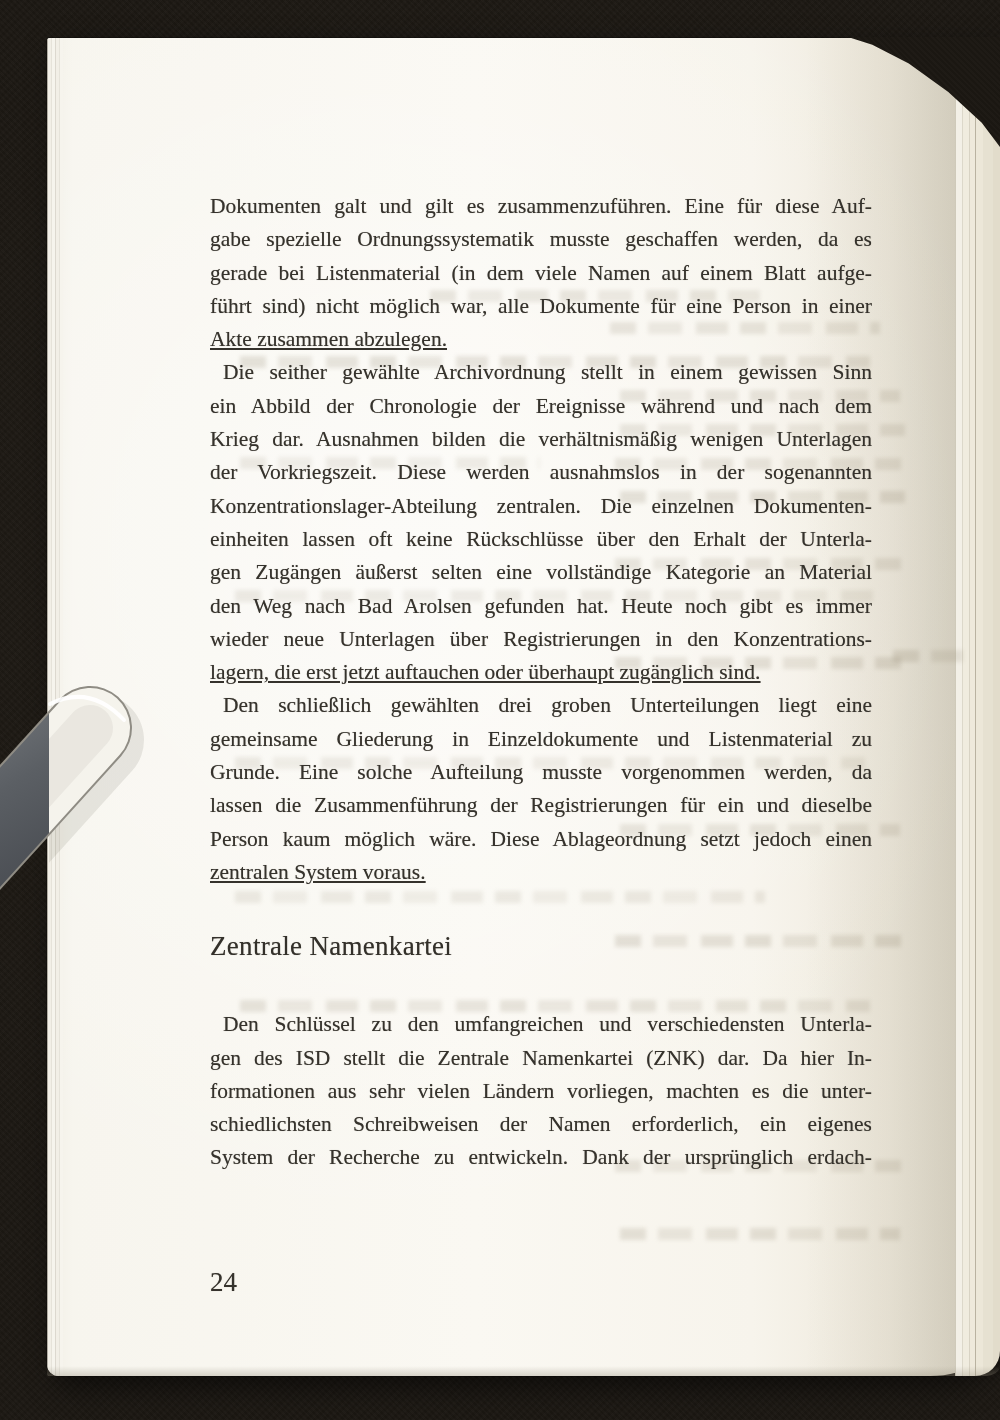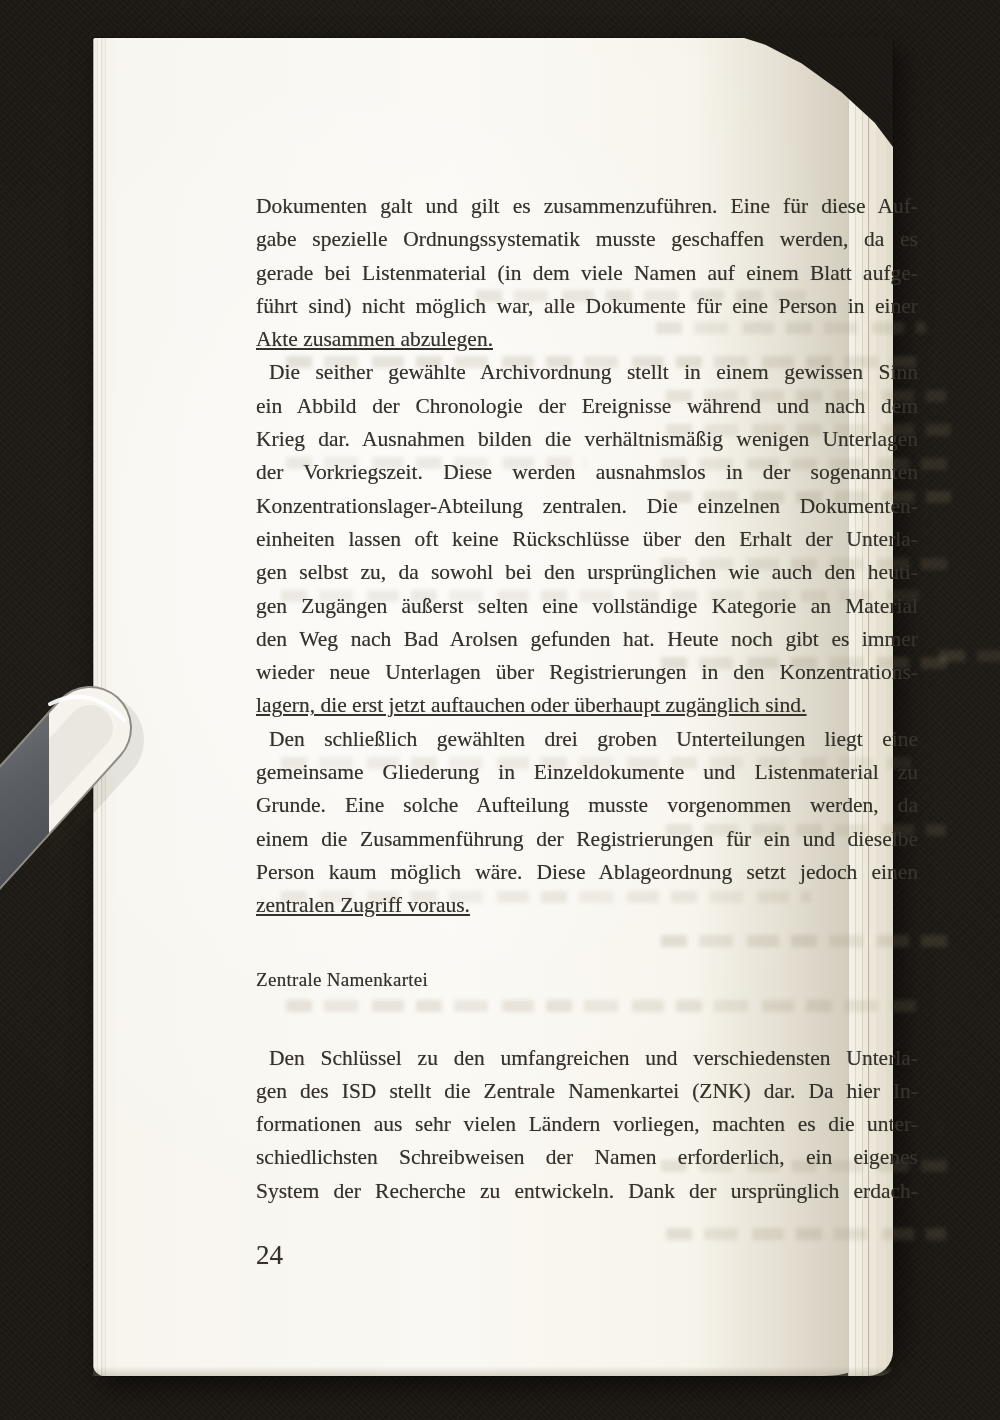--- a/index.html
+++ b/index.html
@@ -10,27 +10,26 @@
   }
   .stage{
     position:absolute;inset:0;
     background:
       radial-gradient(120% 90% at 50% 42%, rgba(120,105,80,0.05), rgba(0,0,0,0) 62%),
       repeating-linear-gradient(45deg, rgba(255,255,255,0.016) 0 2px, rgba(0,0,0,0.02) 2px 4px),
       repeating-linear-gradient(-45deg, rgba(255,255,255,0.012) 0 3px, rgba(0,0,0,0.015) 3px 6px),
       #1b1712;
   }
   .page{
-    position:absolute;left:47px;top:38px;width:800px;height:1338px;
+    position:absolute;left:47px;top:38px;width:953px;height:1338px;
     background:
       radial-gradient(95% 75% at 36% 38%, rgba(255,255,255,0.5), rgba(255,255,255,0) 70%),
       linear-gradient(90deg,#f1eee5 0,#f7f5ee 26px,#faf8f2 45%,#f7f4ec 74%,#eee9dc 87%,#e9e4d5 95%,#e7e2d2 100%);
     border-radius:3px 2px 70px 12px / 3px 2px 46px 12px;
     box-shadow:0 0 0 1px rgba(0,0,0,0.25), 8px 10px 28px rgba(0,0,0,0.55);
-    margin-left:46px;
   }
   .edge-stack{
     position:absolute;left:0;top:0;width:16px;height:100%;
     background:
       linear-gradient(90deg, rgba(140,135,124,0.55) 0 1px, rgba(255,255,255,0) 1px),
       repeating-linear-gradient(90deg, #dcd8cf 0 1px, #f2efe7 1px 4px, #e6e3da 4px 5px, #f6f4ed 5px 8px);
     border-radius:3px 0 0 12px;
   }
   .gutter{
     position:absolute;right:45px;top:0;width:150px;height:100%;
@@ -92,25 +91,25 @@
     text-shadow:0 0 0.7px rgba(70,64,52,0.55);
   }
   .para{margin:0;}
   .para .line{
     text-align:justify;text-align-last:justify;
     height:33.3px;overflow:hidden;white-space:normal;
   }
   .para .line.end{text-align-last:left;text-decoration:underline;}
   .para.indent .line:first-child{text-indent:13px;}
   .heading{
-    font-size:19px;line-height:44px;letter-spacing:0.3px;
+    font-size:27px;line-height:44px;letter-spacing:0.3px;
     margin:35px 0 40px 0;color:#33302a;font-family:Liberation Serif, serif;
   }
   .page-number{
-    position:absolute;left:163px;top:1200px;
+    position:absolute;left:163px;top:1227px;
     font-size:27px;line-height:34px;color:#35322c;
     text-shadow:0 0 0.7px rgba(70,64,52,0.55);
   }
   .tool{position:absolute;left:0;top:630px;}
 </style>
 </head>
 <body>
 
 <div class="stage">
 
@@ -151,33 +150,32 @@
           <div class="line">führt sind) nicht möglich war, alle Dokumente für eine Person in einer</div>
           <div class="line end">Akte zusammen abzulegen.</div>
         </div>
         <div class="para indent">
           <div class="line">Die seither gewählte Archivordnung stellt in einem gewissen Sinn</div>
           <div class="line">ein Abbild der Chronologie der Ereignisse während und nach dem</div>
           <div class="line">Krieg dar. Ausnahmen bilden die verhältnismäßig wenigen Unterlagen</div>
           <div class="line">der Vorkriegszeit. Diese werden ausnahmslos in der sogenannten</div>
           <div class="line">Konzentrationslager-Abteilung zentralen. Die einzelnen Dokumenten-</div>
           <div class="line">einheiten lassen oft keine Rückschlüsse über den Erhalt der Unterla-</div>
-          <div class="line">gen selbst zu, da sowohl bei den ursprünglichen wie auch den heuti-</div>
           <div class="line">gen Zugängen äußerst selten eine vollständige Kategorie an Material</div>
           <div class="line">den Weg nach Bad Arolsen gefunden hat. Heute noch gibt es immer</div>
           <div class="line">wieder neue Unterlagen über Registrierungen in den Konzentrations-</div>
           <div class="line end">lagern, die erst jetzt auftauchen oder überhaupt zugänglich sind.</div>
         </div>
         <div class="para indent">
           <div class="line">Den schließlich gewählten drei groben Unterteilungen liegt eine</div>
           <div class="line">gemeinsame Gliederung in Einzeldokumente und Listenmaterial zu</div>
           <div class="line">Grunde. Eine solche Aufteilung musste vorgenommen werden, da</div>
-          <div class="line">einem die Zusammenführung der Registrierungen für ein und dieselbe</div>
+          <div class="line">lassen die Zusammenführung der Registrierungen für ein und dieselbe</div>
           <div class="line">Person kaum möglich wäre. Diese Ablageordnung setzt jedoch einen</div>
-          <div class="line end">zentralen Zugriff voraus.</div>
+          <div class="line end">zentralen System voraus.</div>
         </div>
         <div class="heading">Zentrale Namenkartei</div>
         <div class="para indent">
           <div class="line">Den Schlüssel zu den umfangreichen und verschiedensten Unterla-</div>
           <div class="line">gen des ISD stellt die Zentrale Namenkartei (ZNK) dar. Da hier In-</div>
           <div class="line">formationen aus sehr vielen Ländern vorliegen, machten es die unter-</div>
           <div class="line">schiedlichsten Schreibweisen der Namen erforderlich, ein eigenes</div>
           <div class="line">System der Recherche zu entwickeln. Dank der ursprünglich erdach-</div>
         </div>
       </div>

